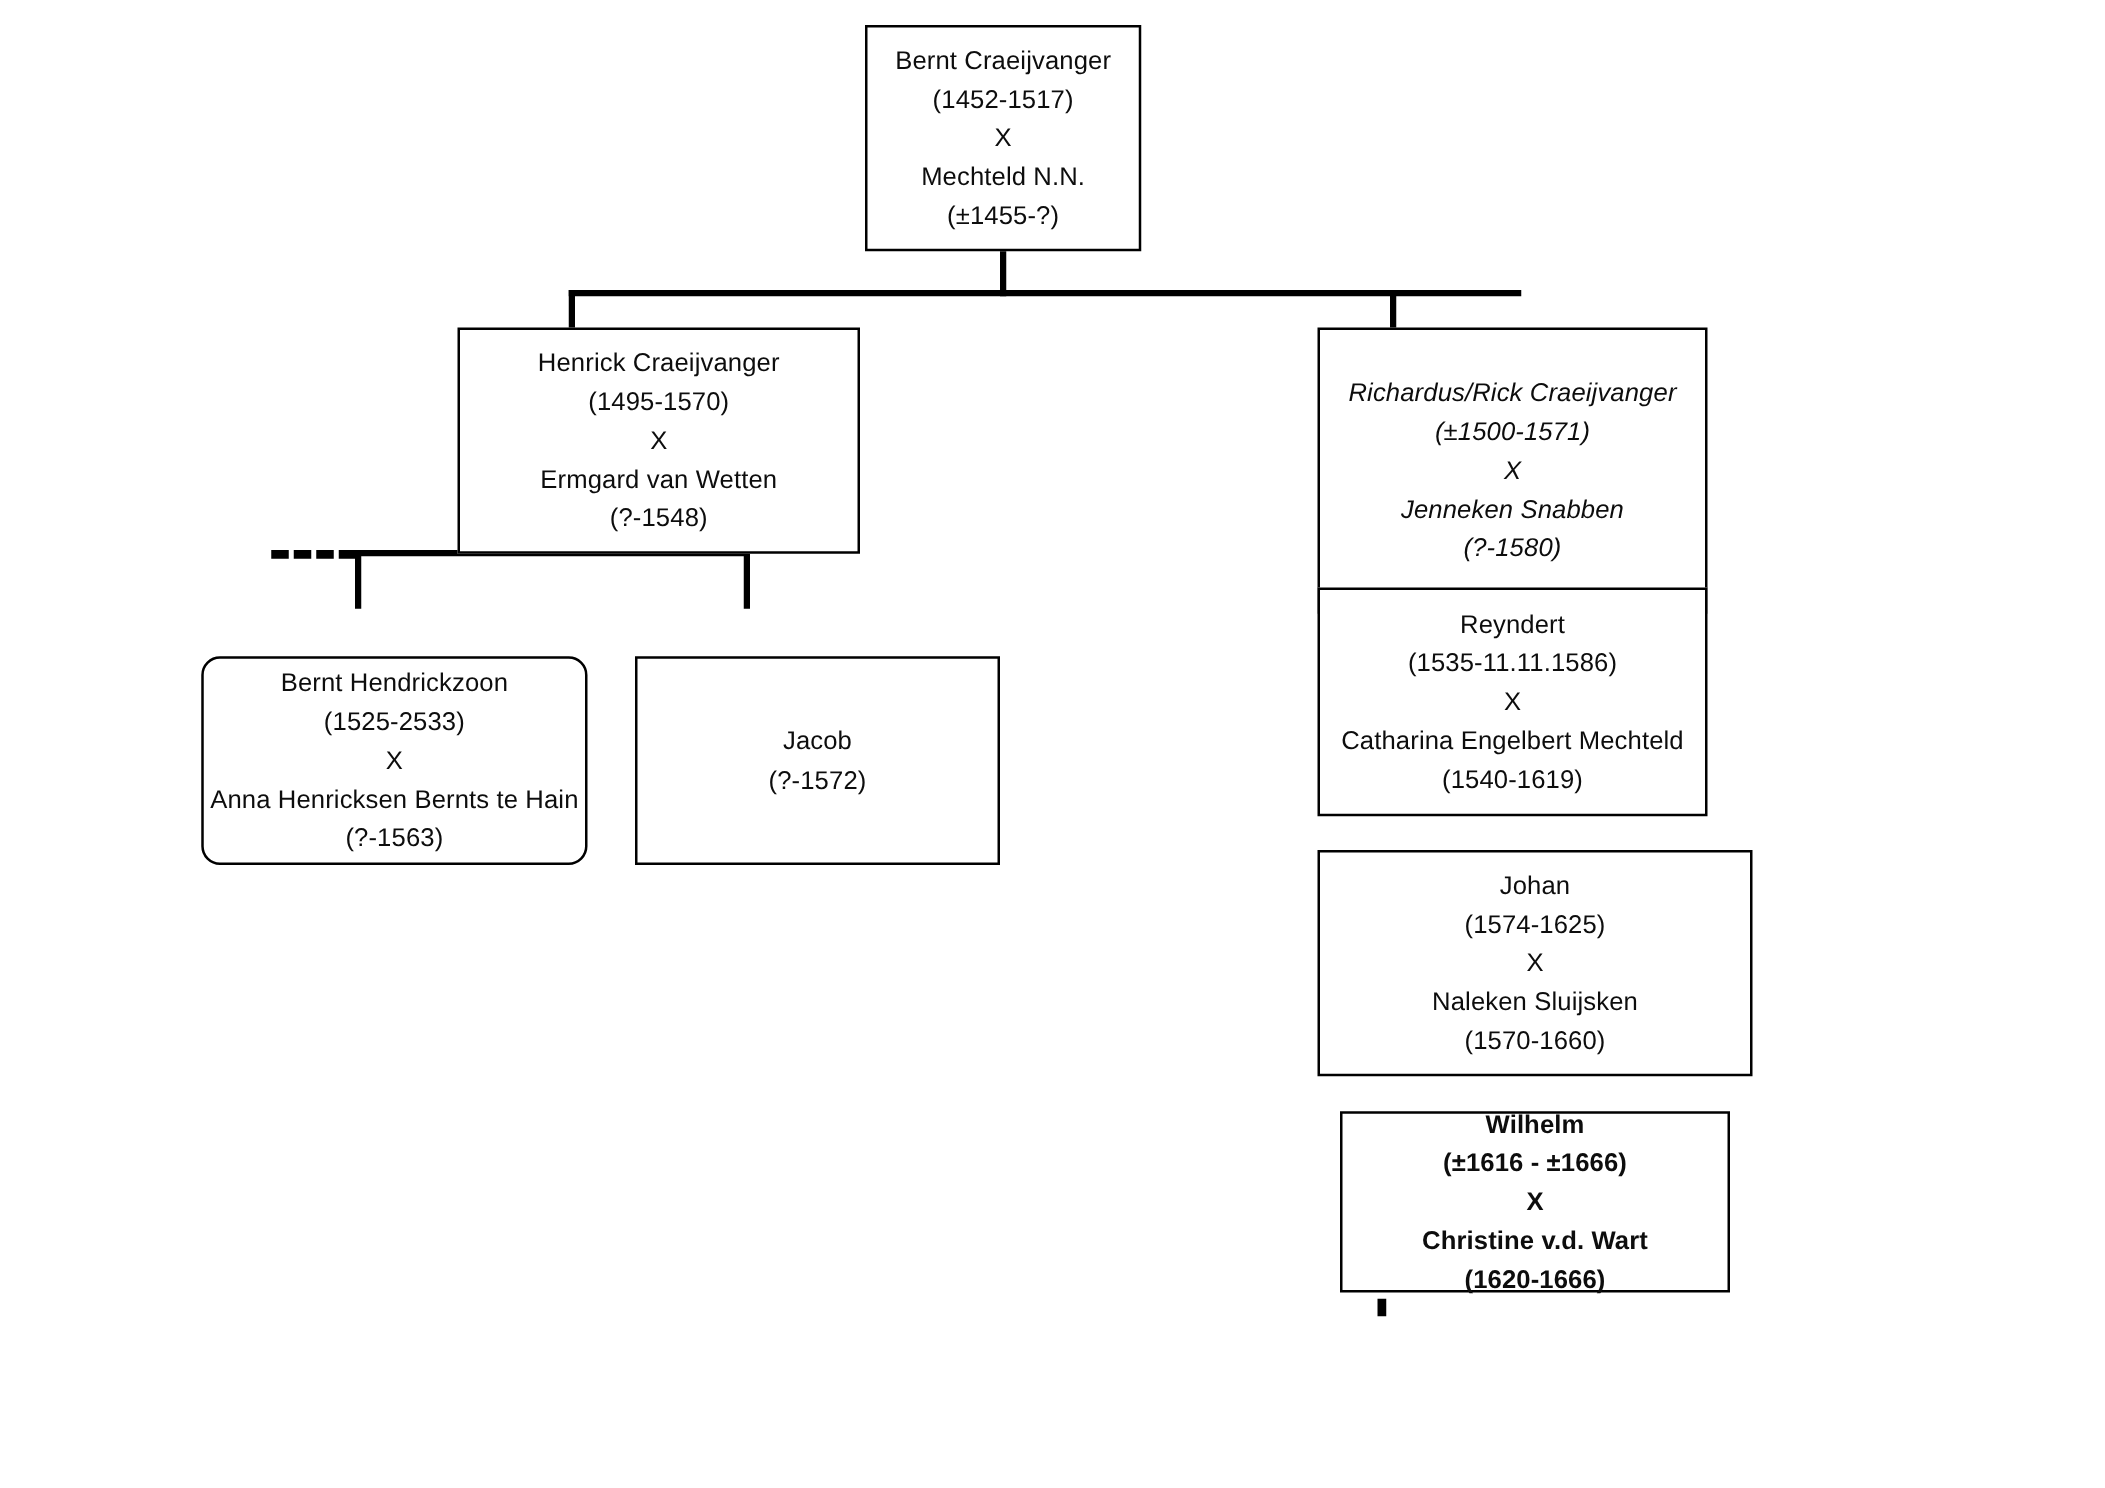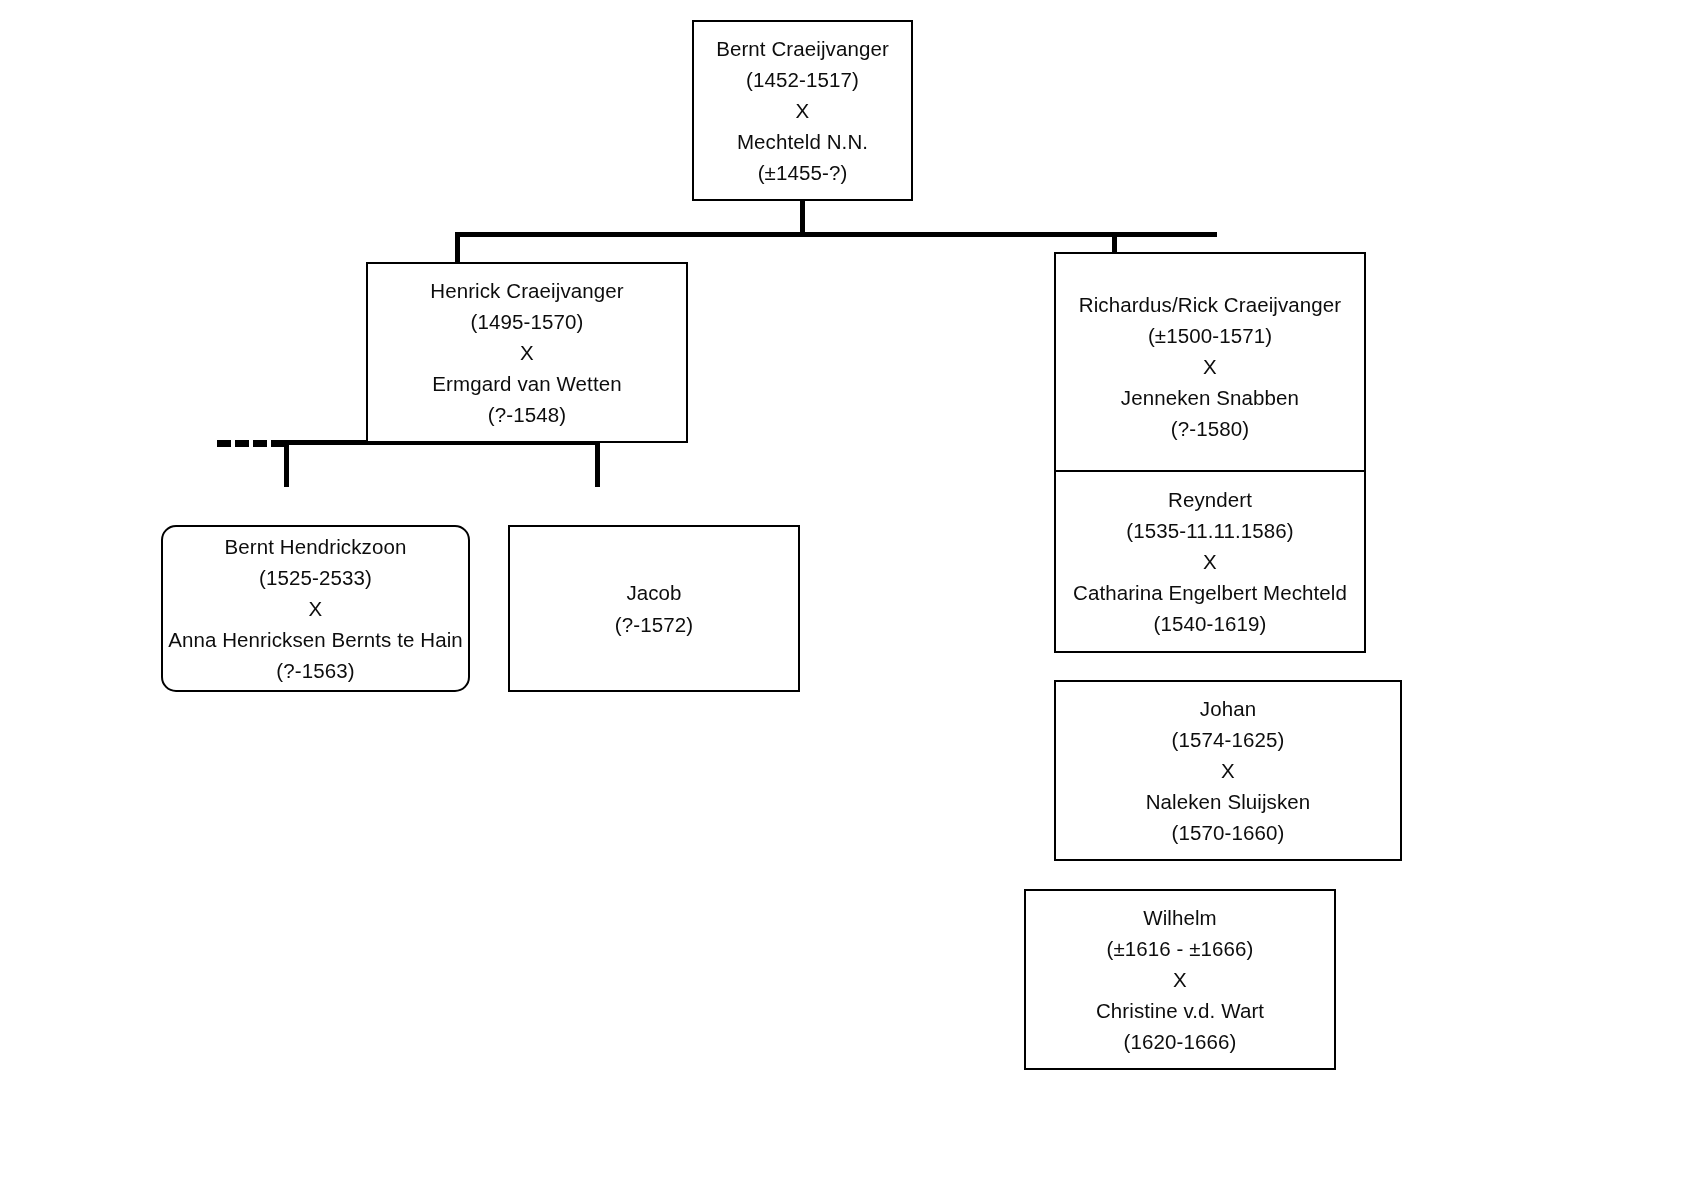--- a/index.html
+++ b/index.html
@@ -93,21 +93,21 @@
   </div>
 
   <div class="node" style="left:366px; top:262px; width:322px; height:181px;">
     <span class="ln">Henrick Craeijvanger</span>
     <span class="ln">(1495-1570)</span>
     <span class="ln x">X</span>
     <span class="ln b">Ermgard van Wetten</span>
     <span class="ln">(?-1548)</span>
   </div>
 
-  <div class="node" style="left:1054px; top:252px; width:312px; height:229px;">
+  <div class="node" style="left:1054px; top:262px; width:312px; height:229px;font-style:italic;">
     <span class="ln">Richardus/Rick Craeijvanger</span>
     <span class="ln">(±1500-1571)</span>
     <span class="ln x">X</span>
     <span class="ln">Jenneken Snabben</span>
     <span class="ln">(?-1580)</span>
   </div>
 
   <div class="node" style="left:161px; top:525px; width:309px; height:167px;border-radius:15px;">
     <span class="ln b">Bernt Hendrickzoon</span>
     <span class="ln">(1525-2533)</span>
@@ -130,21 +130,21 @@
   </div>
 
   <div class="node" style="left:1054px; top:680px; width:348px; height:181px;">
     <span class="ln b">Johan</span>
     <span class="ln">(1574-1625)</span>
     <span class="ln x">X</span>
     <span class="ln b">Naleken Sluijsken</span>
     <span class="ln">(1570-1660)</span>
   </div>
 
-  <div class="node" style="left:1024px; top:889px; width:312px; height:181px;">
+  <div class="node" style="left:1072px; top:889px; width:312px; height:145px;font-weight:bold;">
     <span class="ln">Wilhelm</span>
     <span class="ln">(±1616 - ±1666)</span>
     <span class="ln x">X</span>
     <span class="ln">Christine v.d. Wart</span>
     <span class="ln">(1620-1666)</span>
   </div>
 
 </div>
 
 </body></html>

